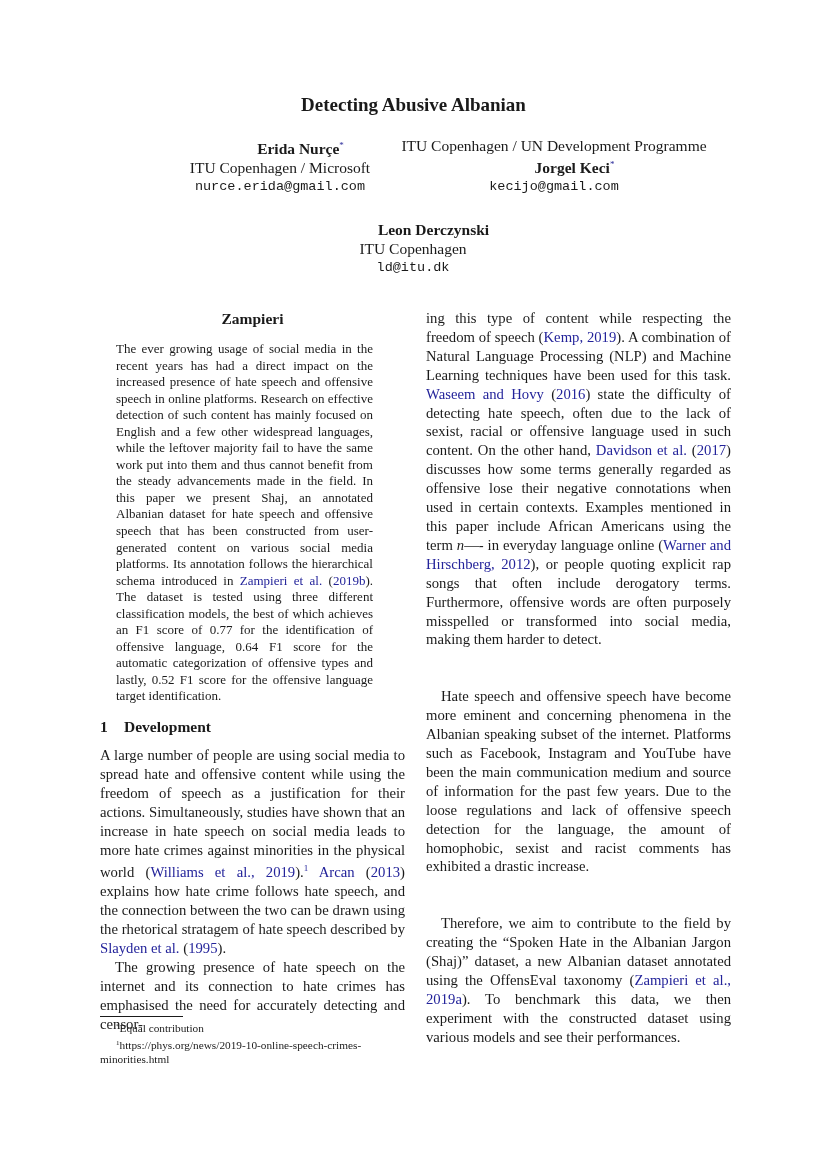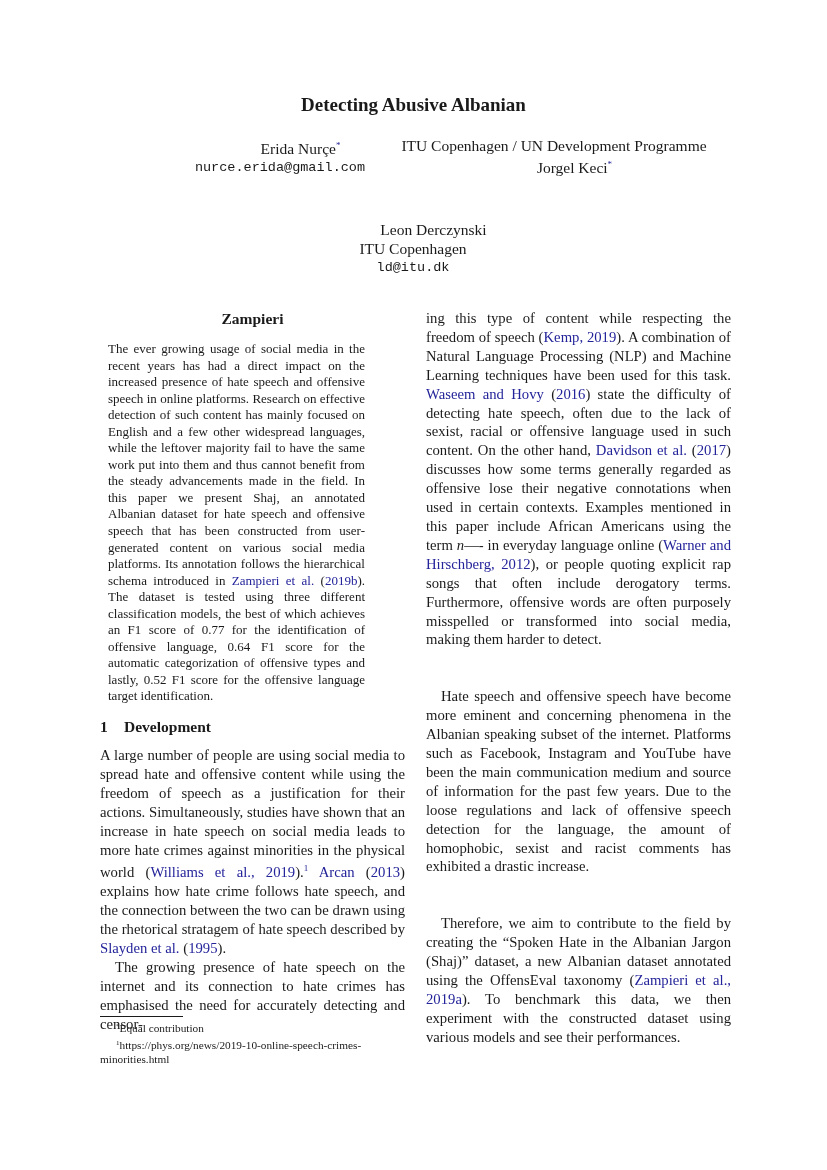--- a/index.html
+++ b/index.html
@@ -2,30 +2,30 @@
 <html><head>
   <meta charset="utf-8">
   <style>
     html, body { margin: 0; padding: 0; background: #ffffff; }
     body { width: 827px; height: 1170px; position: relative; overflow: hidden;
       font-family: "Liberation Serif", "DejaVu Serif", serif; color: #1a1a1a; }
     .page { position: absolute; left: 0; top: 0; width: 814px; height: 1170px; }
     .title { position: absolute; top: 94px; left: 0; width: 827px; text-align: center;
       font-size: 19px; font-weight: bold; }
     .author-block { position: absolute; text-align: center; font-size: 15.5px; line-height: 19px; }
-    .author-name { font-weight: normal; margin-left: 41px; }
+    .author-name { font-weight: bold; margin-left: 41px; }
     .sup-star { color: #2b2b9a; font-size: 9px; vertical-align: 6px; font-weight: normal; }
     .email { font-family: "Liberation Mono", "DejaVu Sans Mono", monospace; font-size: 13.5px; }
     .a1 { left: 175px; top: 136px; width: 210px; }
     .a2 { left: 388px; top: 136px; width: 332px; }
     .a3 { left: 313px; top: 220px; width: 200px; }
 
     .abstract-head { position: absolute; top: 310px; left: 100px; width: 305px; text-align: center;
       font-size: 15.5px; font-weight: bold; }
-    .abstract { position: absolute; top: 341px; left: 108px; width: 257px; font-size: 13px;
+    .abstract { position: absolute; top: 341px; left: 116px; width: 257px; font-size: 13px;
       line-height: 16.55px; text-align: justify; hyphens: manual; }
     .section-head { position: absolute; top: 718px; left: 100px; font-size: 15.5px; font-weight: bold; }
     .section-head .num { display: inline-block; width: 24px; }
     .col { position: absolute; font-size: 14.7px; line-height: 18.9px; text-align: justify; }
     .col-left { left: 100px; top: 746px; width: 305px; }
     .col-right { left: 426px; top: 309px; width: 305px; }
     .para-gap { display: block; height: 38px; }
     .indent { text-indent: 15px; }
     p { margin: 0; }
     .cite { color: #23239a; }
@@ -40,28 +40,30 @@
 <body>
 
 <div class="page">
 
   <div class="title">Detecting Abusive Albanian</div>
 
   <div class="author-block a1">
     <div>
       <span class="author-name">Erida Nurçe</span><span class="sup-star">*</span>
     </div>
+    <div>ITU Copenhagen / Microsoft</div>
     <div class="email">nurce.erida@gmail.com</div>
   </div>
 
   <div class="author-block a2">
     <div>ITU Copenhagen / UN Development Programme</div>
     <div>
       <span class="author-name">Jorgel Keci</span><span class="sup-star">*</span>
     </div>
+    <div class="email">kecijo@gmail.com</div>
   </div>
 
   <div class="author-block a3">
     <div class="author-name">Leon Derczynski</div>
     <div>ITU Copenhagen</div>
     <div class="email">ld@itu.dk</div>
   </div>
 
   <div class="abstract-head">Zampieri</div>
   <div class="abstract"><span>The ever growing usage of social media in the recent years has had a direct impact on the increased presence of hate speech and offensive speech in online platforms. Research on effective detection of such content has mainly focused on English and a few other widespread languages, while the leftover majority fail to have the same work put into them and thus cannot benefit from the steady advancements made in the field. In this paper we present Shaj, an annotated Albanian dataset for hate speech and offensive speech that has been constructed from user-generated content on various social media platforms. Its annotation follows the hierarchical schema introduced in </span><span class="cite">Zampieri et al.</span><span> (</span><span class="cite">2019b</span><span>). The dataset is tested using three different classification models, the best of which achieves an F1 score of 0.77 for the identification of offensive language, 0.64 F1 score for the automatic categorization of offensive types and lastly, 0.52 F1 score for the offensive language target identification.</span></div>

